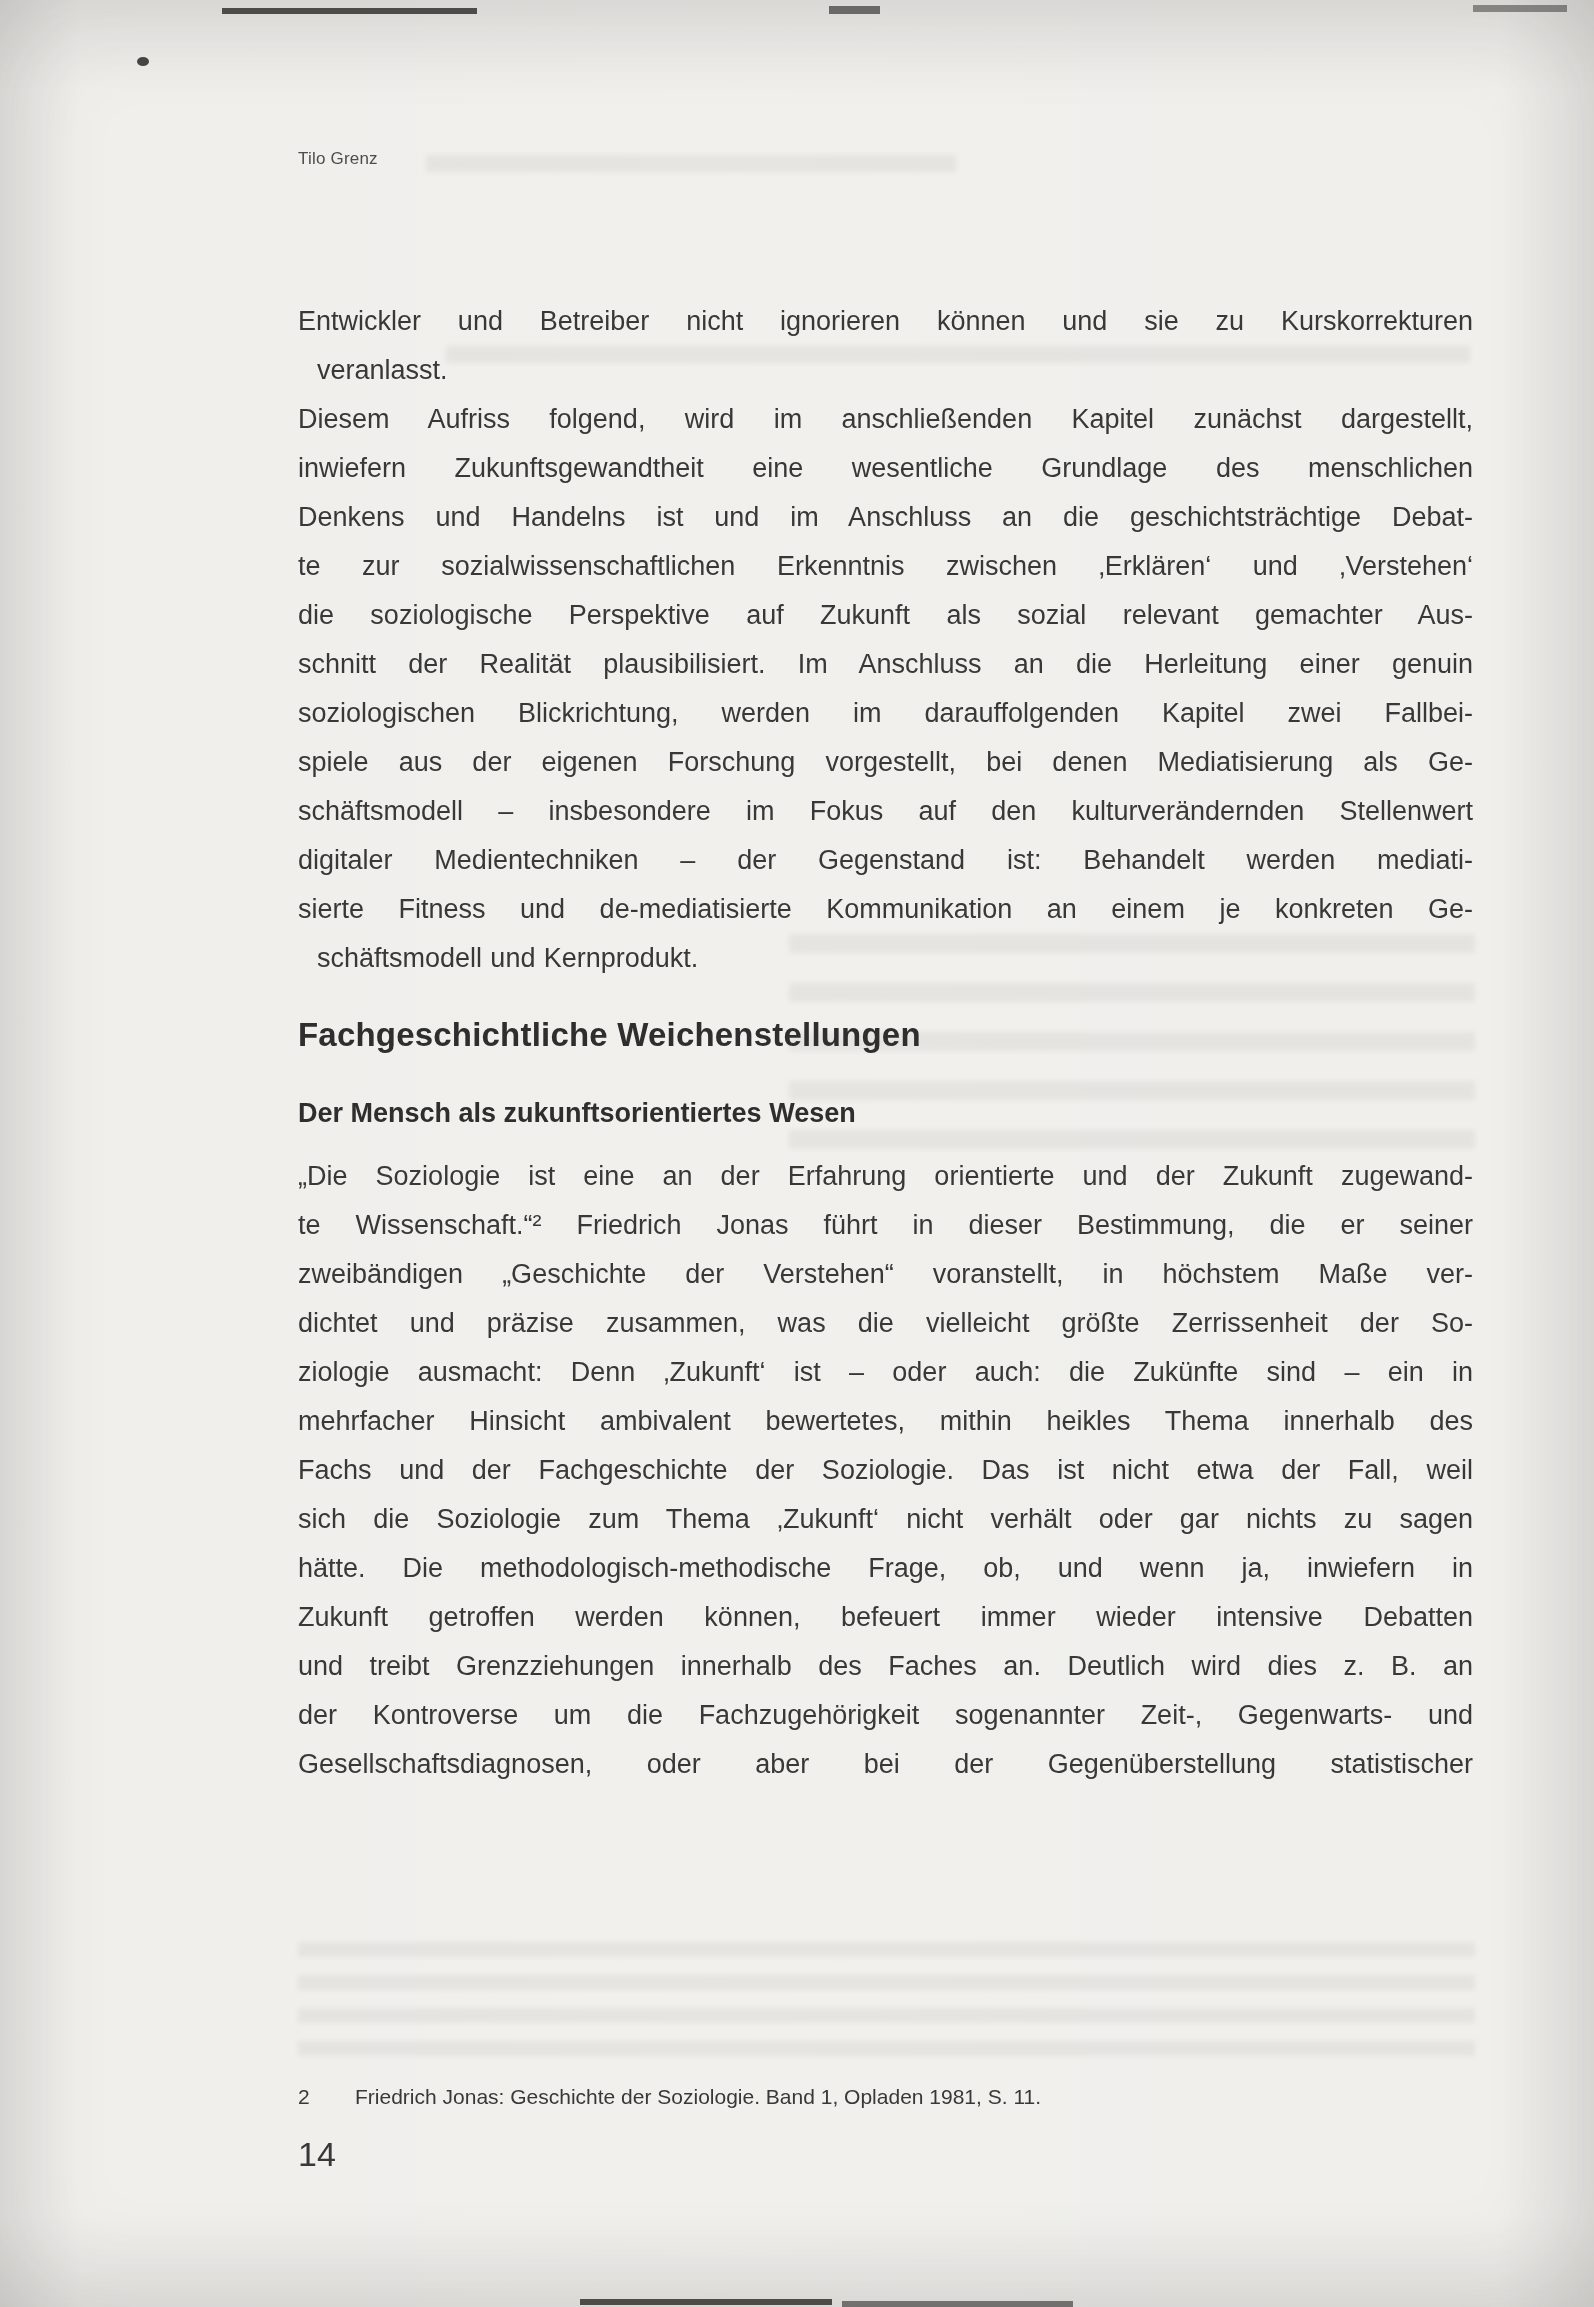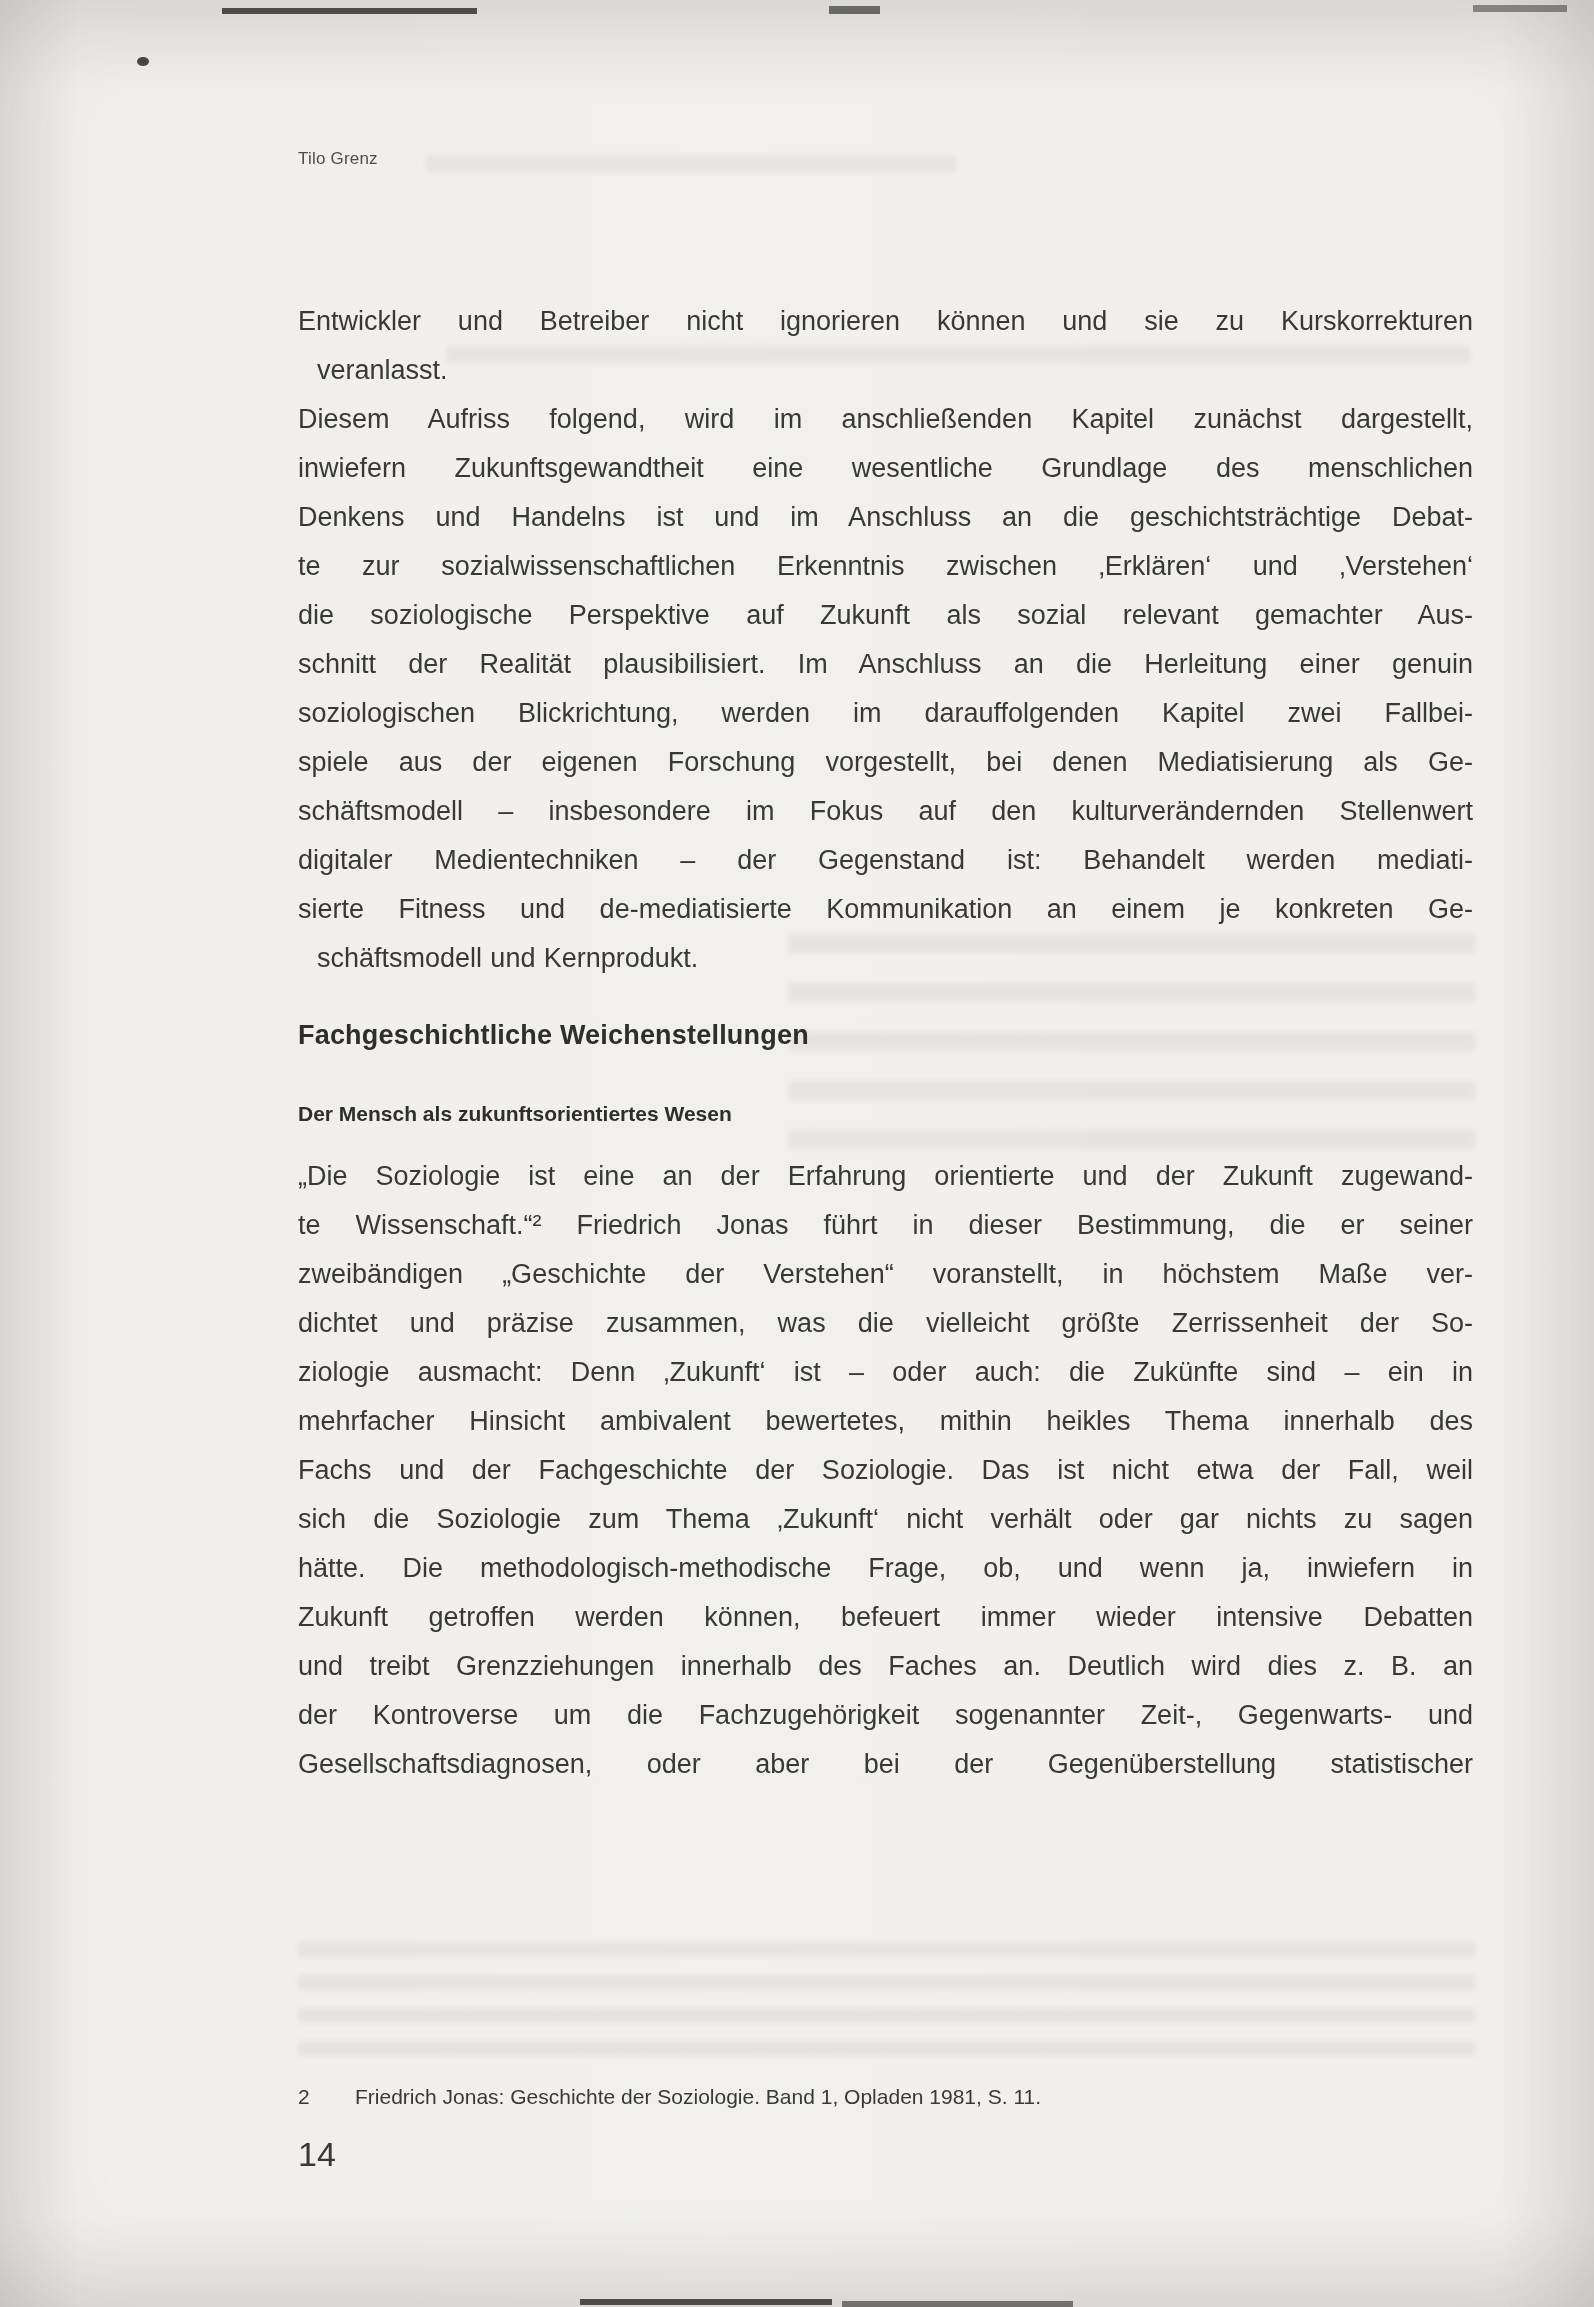--- a/index.html
+++ b/index.html
@@ -43,29 +43,29 @@
   .paragraph { margin: 0; }
   .line {
     text-align: justify;
     text-align-last: justify;
     word-spacing: 0.8px;
   }
   .line.last { text-align-last: left; margin-left: 19px; }
 
   .section-heading {
     font-weight: bold;
-    font-size: 27px;
+    font-size: 33px;
     line-height: 38px;
     margin: 33px 0 4px 0;
     color: var(--ink-strong, #2e2e2e);
     letter-spacing: 0.2px;
   }
   .subsection-heading {
     font-weight: bold;
-    font-size: 21px;
+    font-size: 27px;
     line-height: 49px;
     margin: 35px 0 0 0;
     color: var(--ink-strong, #2e2e2e);
   }
   .paragraph.after-sub { margin-top: 14.3px; }
 
   .footnote {
     position: absolute;
     left: 298px;
     top: 2082px;

